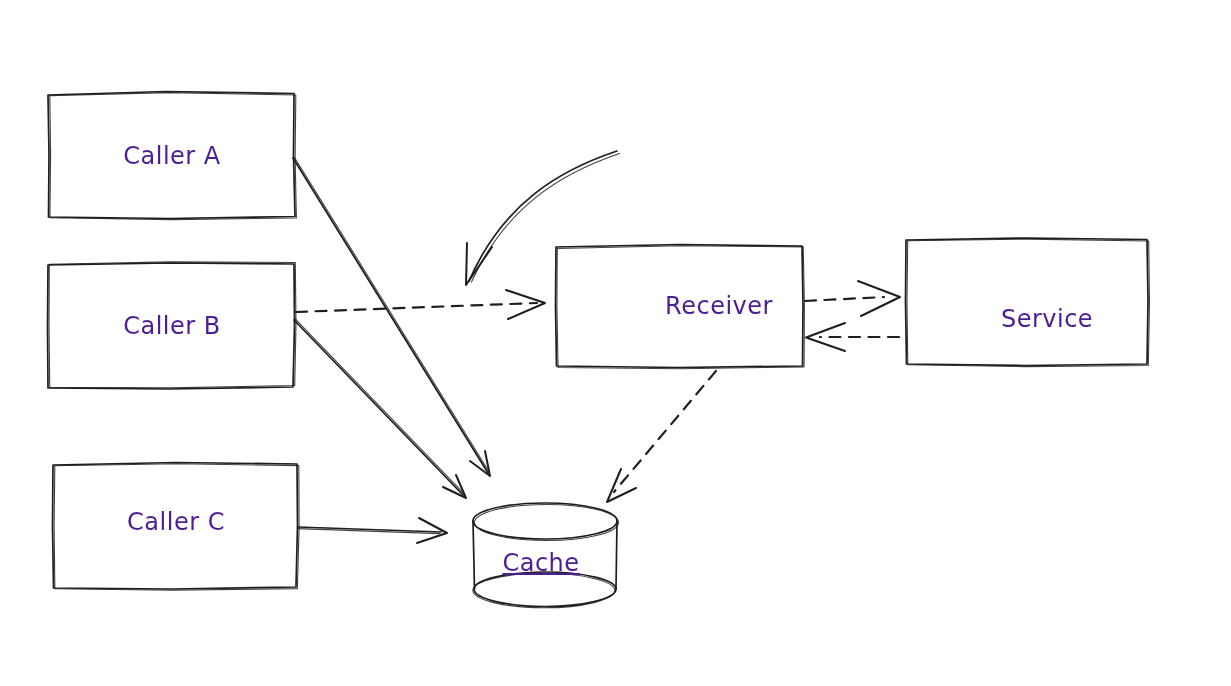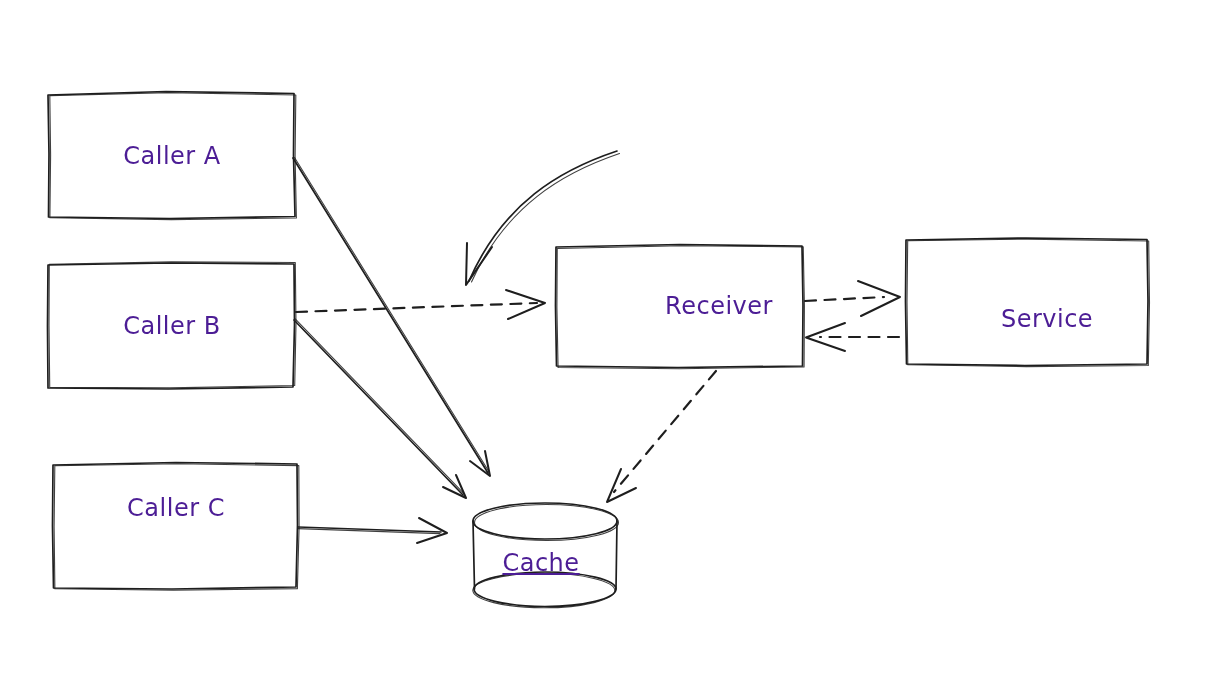--- a/index.html
+++ b/index.html
@@ -148,19 +148,19 @@
 
     <g>
       <path class="stroke" d="M617,151 C560,170 503,203 469,281"></path>
       <path class="stroke pass2" d="M619.5,153.5 C562,173 506,206 471.5,282"></path>
       <path class="stroke head" d="M467,243 L466,285 L492,247"></path>
     </g>
   </svg>
 
   <div class="node-label" style="left:172px; top:156px;">Caller A</div>
   <div class="node-label" style="left:172px; top:326px;">Caller B</div>
-  <div class="node-label" style="left:176px; top:508px;">Caller C</div>
+  <div class="node-label" style="left:176px; top:522px;">Caller C</div>
   <div class="node-label" style="left:679px; top:306px;margin-left:40px;">Receiver</div>
   <div class="node-label" style="left:1047px; top:302px;margin-top:17px;">Service</div>
   <div class="node-label" style="left:541px; top:563px;text-decoration:underline;">Cache</div>
 
 
 </div>
 
 </body></html>

